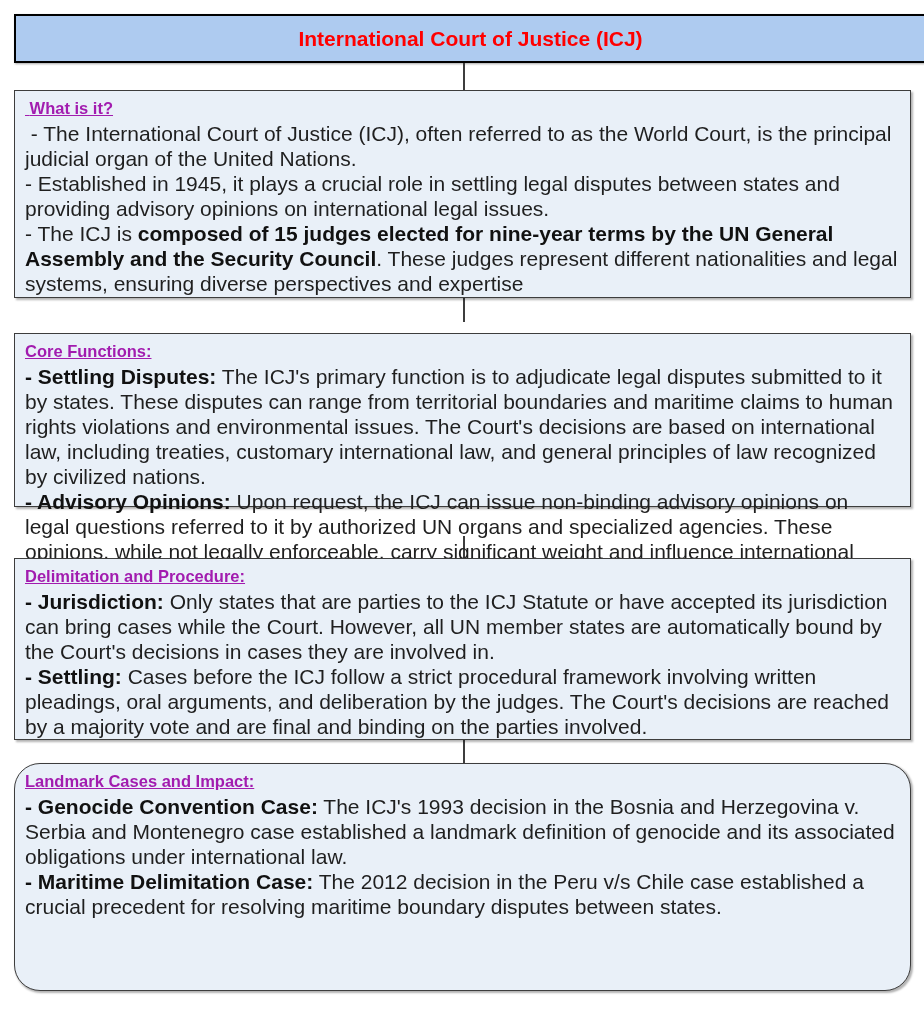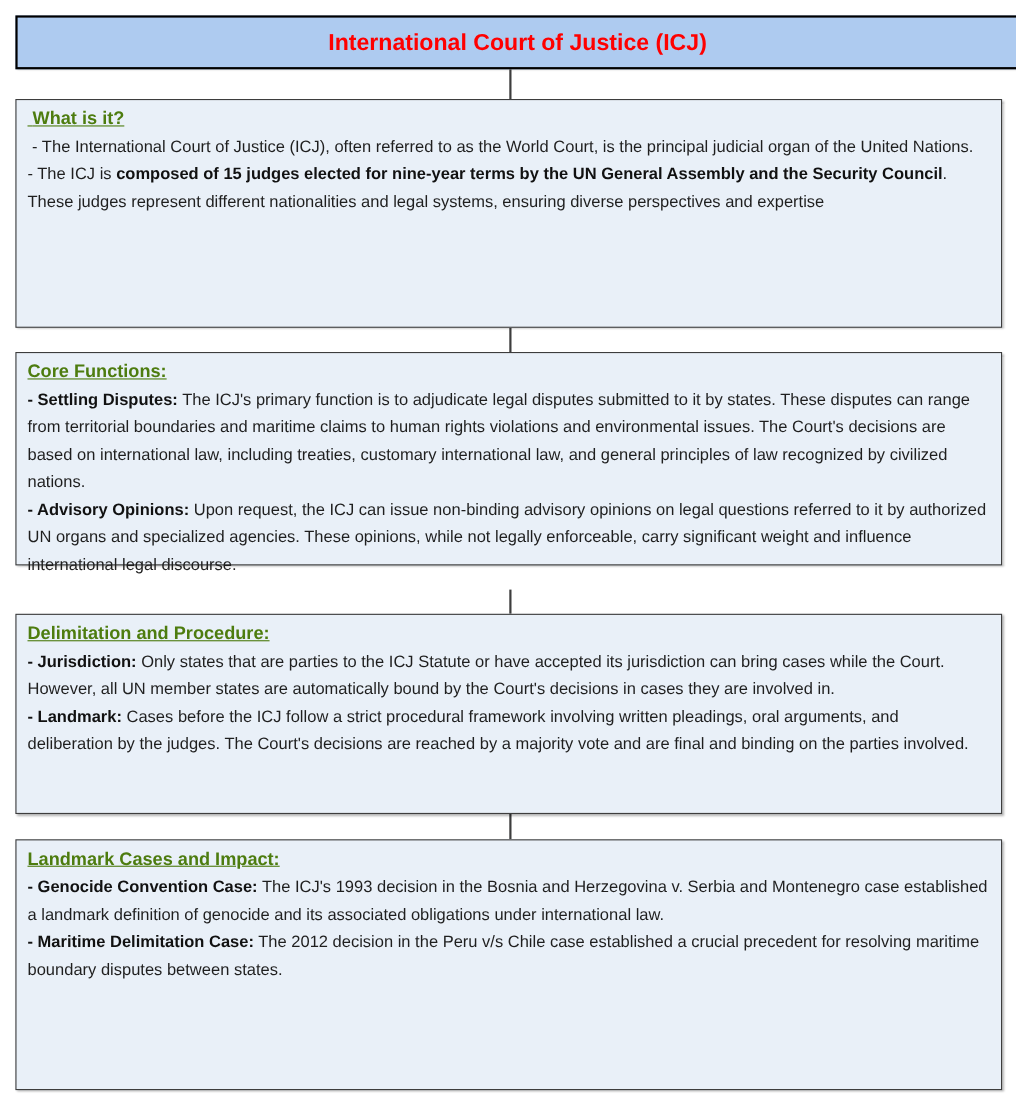--- a/index.html
+++ b/index.html
@@ -30,29 +30,29 @@
   .connector.c-3{top:740px;height:23px;}
   .section-box{
     position:absolute;left:14px;width:897px;
     box-sizing:border-box;
     background:#e9f0f8;
     border:1.5px solid #3d3d3d;
     box-shadow:1.5px 1.5px 2px rgba(0,0,0,0.3);
     padding:5px 12px 0 10px;
   }
   .sec-0{top:90px;height:208px;}
-  .sec-1{top:320px;height:194px;}
+  .sec-1{top:333px;height:174px;}
   .sec-2{top:558px;height:182px;}
-  .sec-3{top:763px;height:228px;}
+  .sec-3{top:763px;height:228px;border-radius:26px;}
   .section-box .heading{
-    color:#4d7c0f;font-weight:bold;font-size:16.5px;line-height:25px;
+    color:#a21caf;font-weight:bold;font-size:16.5px;line-height:25px;
     text-decoration:underline;white-space:pre-wrap;
   }
   .section-box .body p{
-    margin:0;color:#1f1f1f;font-size:15px;line-height:25px;white-space:pre-wrap;
+    margin:0;color:#1f1f1f;font-size:21px;line-height:25px;white-space:pre-wrap;
   }
   .section-box .body b{font-weight:bold;color:#111111;}
 </style>
 </head>
 <body>
 
 <div class="canvas">
 
   <div class="title-box">
     <span class="title-text">International Court of Justice (ICJ)</span>
@@ -61,37 +61,38 @@
   <div class="connector c-0"></div>
   <div class="connector c-1"></div>
   <div class="connector c-2"></div>
   <div class="connector c-3"></div>
 
   <div>
     <div class="section-box sec-0">
       <div class="heading"> What is it?</div>
       <div class="body">
           <p><span> - The International Court of Justice (ICJ), often referred to as the World Court, is the principal judicial organ of the United Nations.</span></p>
+          <p><span>- Established in 1945, it plays a crucial role in settling legal disputes between states and providing advisory opinions on international legal issues.</span></p>
           <p><span>- The ICJ is </span><b>composed of 15 judges elected for nine-year terms by the UN General Assembly and the Security Council</b><span>. These judges represent different nationalities and legal systems, ensuring diverse perspectives and expertise</span></p>
         </div>
     </div>
 
     <div class="section-box sec-1">
       <div class="heading">Core Functions:</div>
       <div class="body">
           <p><b>- Settling Disputes:</b><span> The ICJ's primary function is to adjudicate legal disputes submitted to it by states. These disputes can range from territorial boundaries and maritime claims to human rights violations and environmental issues. The Court's decisions are based on international law, including treaties, customary international law, and general principles of law recognized by civilized nations.</span></p>
           <p><b>- Advisory Opinions:</b><span> Upon request, the ICJ can issue non-binding advisory opinions on legal questions referred to it by authorized UN organs and specialized agencies. These opinions, while not legally enforceable, carry significant weight and influence international legal discourse.</span></p>
         </div>
     </div>
 
     <div class="section-box sec-2">
       <div class="heading">Delimitation and Procedure:</div>
       <div class="body">
           <p><b>- Jurisdiction:</b><span> Only states that are parties to the ICJ Statute or have accepted its jurisdiction can bring cases while the Court. However, all UN member states are automatically bound by the Court's decisions in cases they are involved in.</span></p>
-          <p><b>- Landmark:</b><span> Cases before the ICJ follow a strict procedural framework involving written pleadings, oral arguments, and deliberation by the judges. The Court's decisions are reached by a majority vote and are final and binding on the parties involved.</span></p>
+          <p><b>- Settling:</b><span> Cases before the ICJ follow a strict procedural framework involving written pleadings, oral arguments, and deliberation by the judges. The Court's decisions are reached by a majority vote and are final and binding on the parties involved.</span></p>
         </div>
     </div>
 
     <div class="section-box sec-3">
       <div class="heading">Landmark Cases and Impact:</div>
       <div class="body">
           <p><b>- Genocide Convention Case:</b><span> The ICJ's 1993 decision in the Bosnia and Herzegovina v. Serbia and Montenegro case established a landmark definition of genocide and its associated obligations under international law.</span></p>
           <p><b>- Maritime Delimitation Case:</b><span> The 2012 decision in the Peru v/s Chile case established a crucial precedent for resolving maritime boundary disputes between states.</span></p>
         </div>
     </div>

